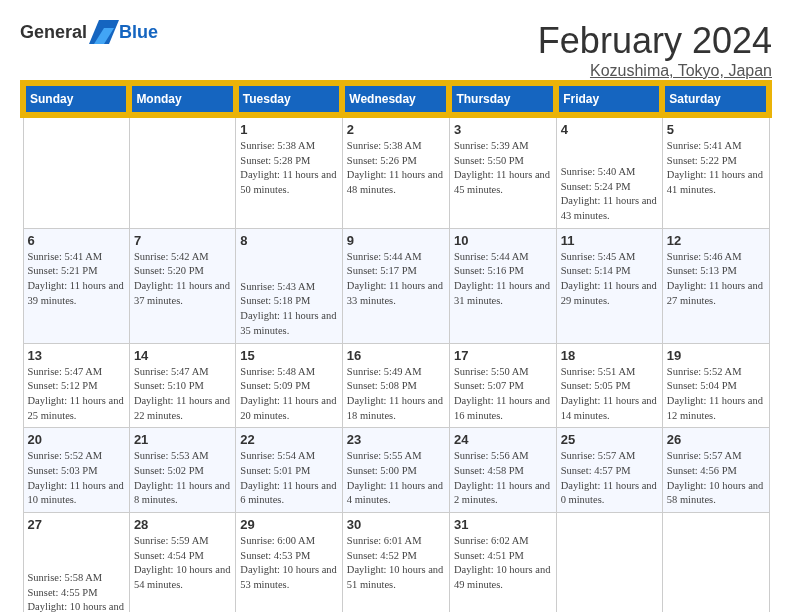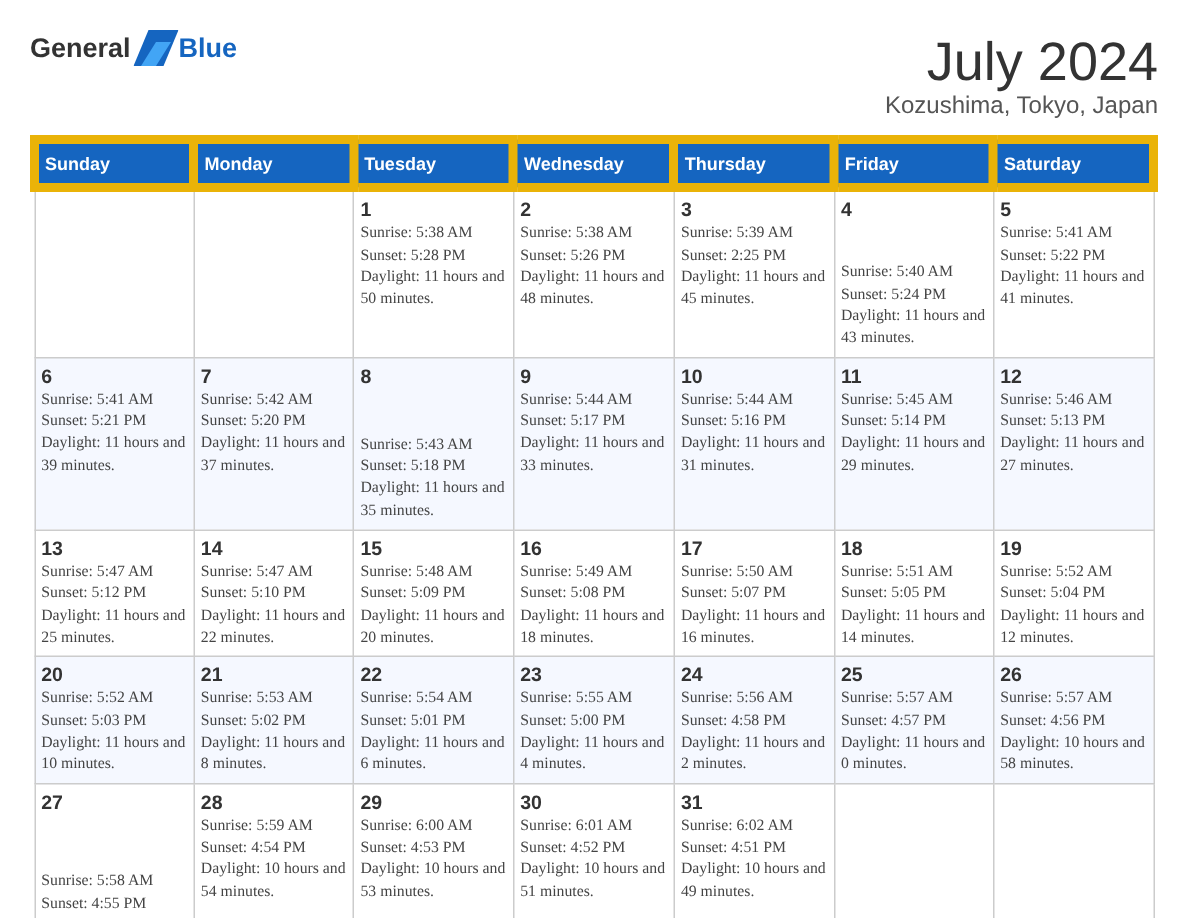--- a/index.html
+++ b/index.html
@@ -7,21 +7,20 @@
       font-family: Arial, sans-serif;
       background: #fff;
       width: 792px;
       min-height: 612px;
       padding: 20px;
     }
     .header-area {
       display: flex;
       justify-content: space-between;
       align-items: flex-start;
-      margin-bottom: 10px;
       gap: 40px;
     }
     .logo {
       display: flex;
       align-items: center;
       font-size: 18px;
       font-weight: bold;
     }
     .logo-general { color: #333; }
     .logo-blue { color: #1565c0; }
@@ -35,20 +34,21 @@
       text-align: right;
     }
     .month-title {
       font-size: 36px;
       font-weight: normal;
       color: #333;
     }
     .location-title {
       font-size: 16px;
       color: #555;
+      text-decoration: underline;
     }
     .calendar {
       width: 100%;
       border-collapse: collapse;
       font-size: 11px;
     }
     .calendar th {
       background: #1565c0;
       color: #fff;
       padding: 6px 4px;
@@ -88,21 +88,21 @@
 <div class="header-area">
   <div class="logo">
     <span class="logo-general">General</span>
     <svg class="logo-icon" viewBox="0 0 30 24" xmlns="http://www.w3.org/2000/svg">
       <polygon points="0,24 20,24 30,0 10,0" fill="#1565c0"></polygon>
       <polygon points="5,24 15,8 25,8 15,24" fill="#42a5f5"></polygon>
     </svg>
     <span class="logo-blue">Blue</span>
   </div>
   <div class="title-area">
-    <div class="month-title">July 2024</div>
+    <div class="month-title">February 2024</div>
     <div class="location-title">Kozushima, Tokyo, Japan</div>
   </div>
 </div>
 
 <table class="calendar">
   <thead>
     <tr>
     <th>Sunday</th>
         <th>Monday</th>
         <th>Tuesday</th>
@@ -124,21 +124,21 @@
         </td>
         <td>
           <div class="day-number">2</div>
           <div class="day-info" style="white-space: pre-line;">Sunrise: 5:38 AM
 Sunset: 5:26 PM
 Daylight: 11 hours and 48 minutes.</div>
         </td>
         <td>
           <div class="day-number">3</div>
           <div class="day-info" style="white-space: pre-line;">Sunrise: 5:39 AM
-Sunset: 2:25 PM
+Sunset: 5:50 PM
 Daylight: 11 hours and 45 minutes.</div>
         </td>
         <td>
           <div class="day-number">4</div>
           <div class="day-info" style="white-space: pre-line; margin-top: 28px;">Sunrise: 5:40 AM
 Sunset: 5:24 PM
 Daylight: 11 hours and 43 minutes.</div>
         </td>
         <td>
           <div class="day-number">5</div>

